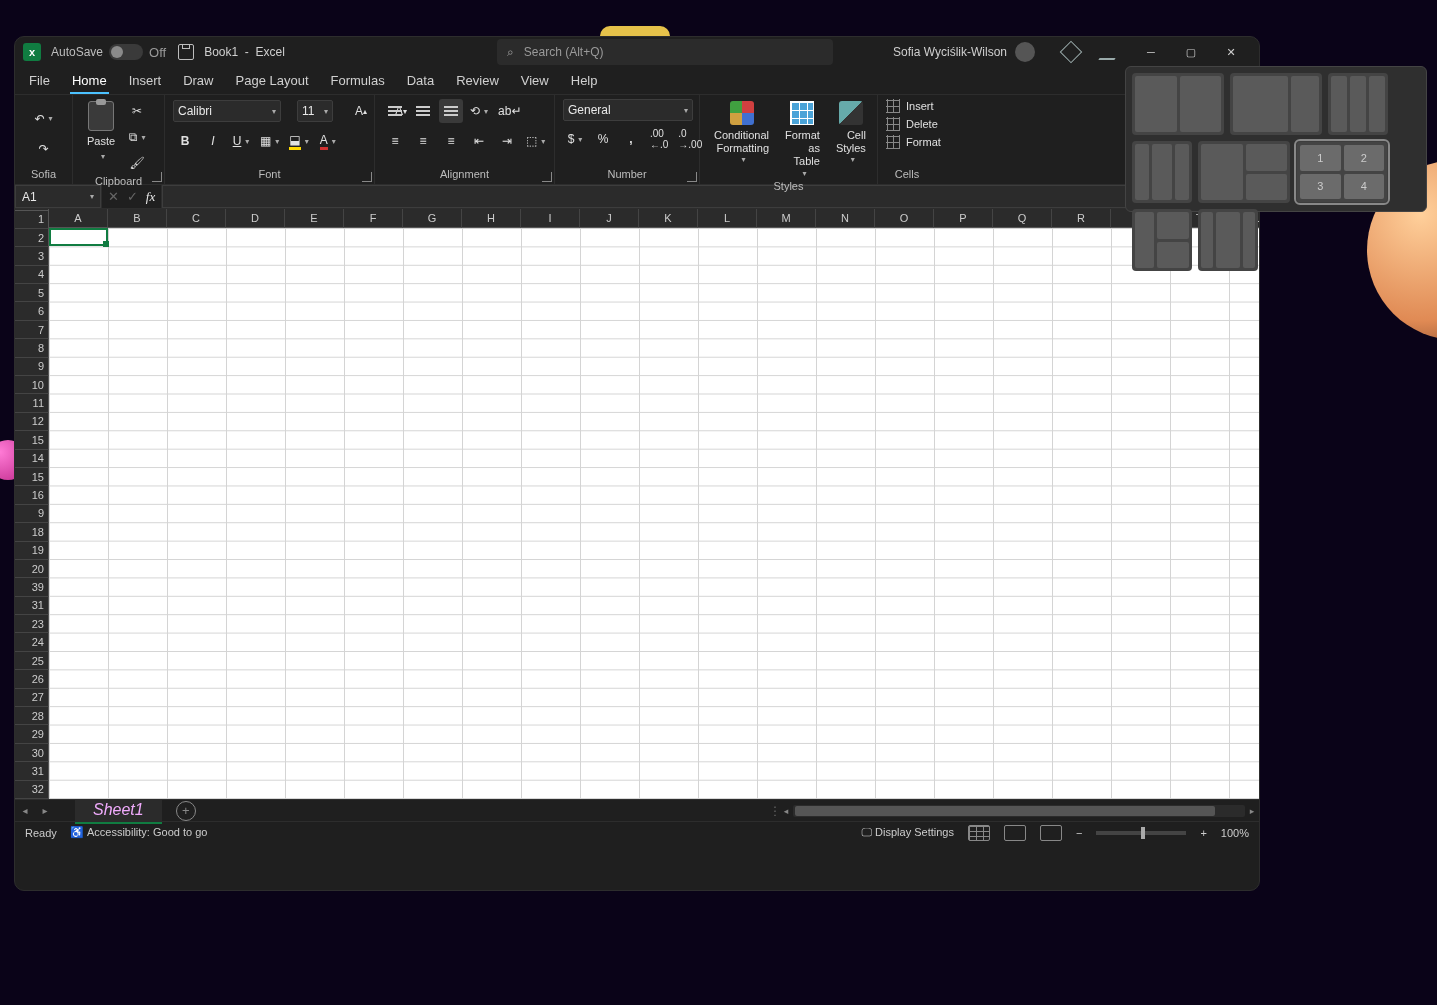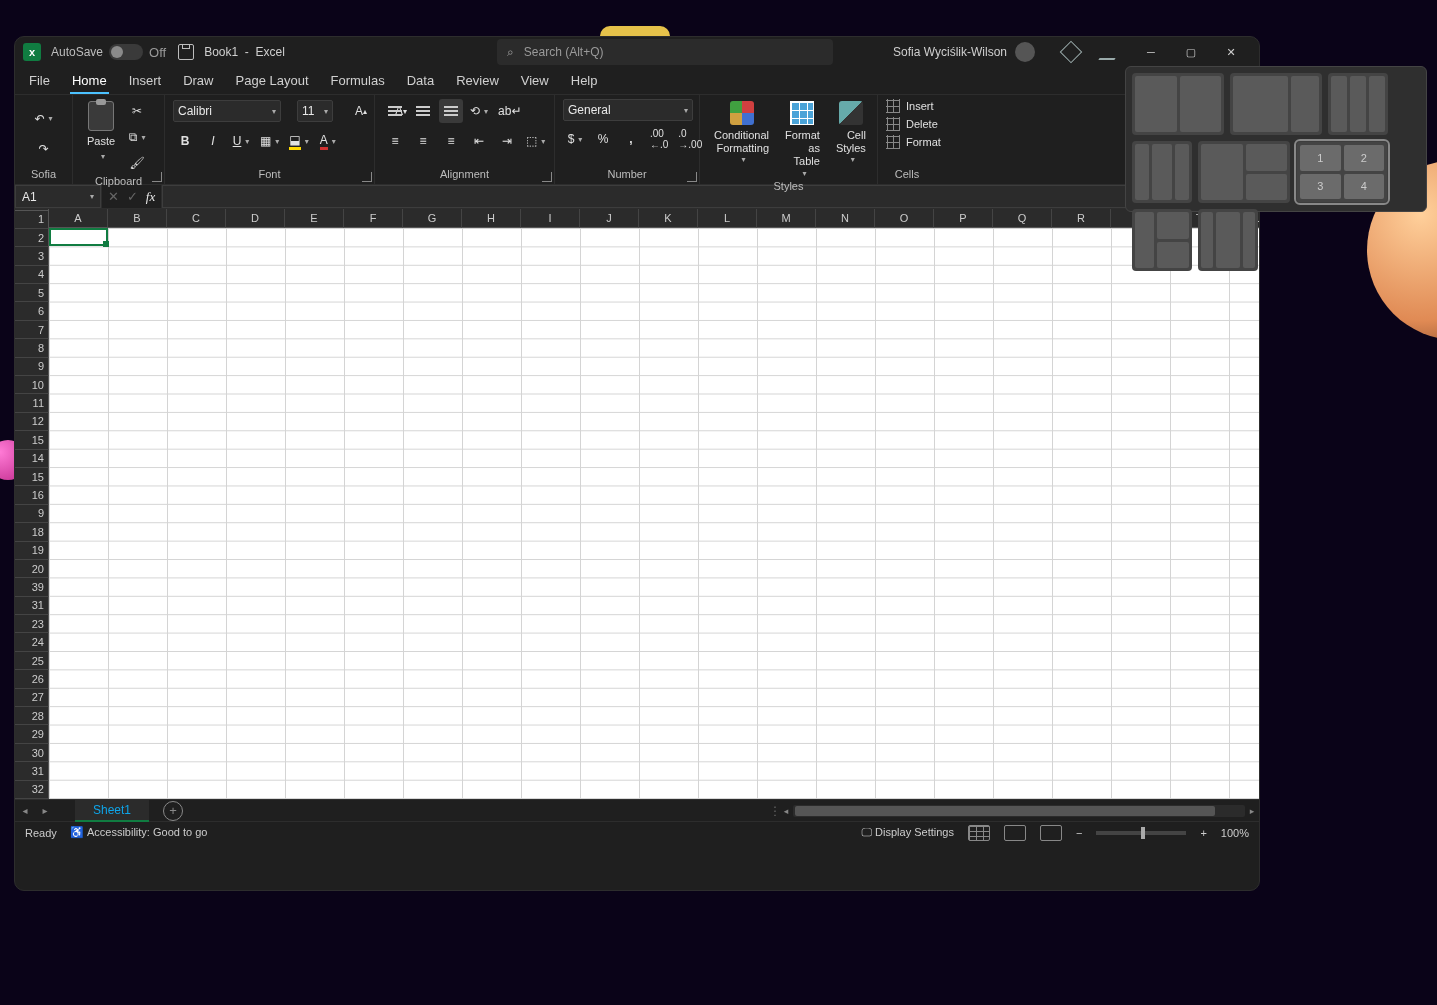--- a/index.html
+++ b/index.html
@@ -74,21 +74,21 @@
 .ch{width:59px;border-right:1px solid #444;color:#ccc;font-size:11px;display:flex;align-items:center;justify-content:center;border-bottom:1px solid #555;}
 .row-headers{width:34px;background:#2b2b2b;}
 .rh{height:18.4px;border-bottom:1px solid #444;border-right:1px solid #555;color:#ccc;font-size:11px;display:flex;align-items:center;justify-content:flex-end;padding-right:4px;}
 .cells{flex:1;background:#fff;position:relative;background-image:linear-gradient(#d4d4d4 1px,transparent 1px),linear-gradient(90deg,#d4d4d4 1px,transparent 1px);background-size:59px 18.4px;}
 .sel-cell{position:absolute;left:0;top:0;width:59px;height:18.4px;border:2px solid #107c41;}
 .sel-cell::after{content:"";position:absolute;right:-3px;bottom:-3px;width:6px;height:6px;background:#107c41;}
 
 
 .sheetbar{height:22px;background:#1f1f1f;display:flex;align-items:center;border-top:1px solid #2d2d2d;}
 .sb-btn{width:20px;color:#888;font-size:10px;text-align:center;}
-.sheet-tab{padding:3px 18px;background:#2b2b2b;color:#0ea5e9;font-size:12px;border-bottom:2px solid #107c41;}
+.sheet-tab{padding:3px 18px;background:#2b2b2b;color:#f0abfc;font-size:16px;border-bottom:2px solid #107c41;font-style:italic;}
 .add-sheet{width:20px;height:20px;border:1.5px solid #888;border-radius:50%;color:#888;font-size:13px;display:flex;align-items:center;justify-content:center;margin-left:14px;}
 .sheetbar .sp{flex:1;}
 .hscroll{display:flex;align-items:center;width:480px;}
 .hs-arr{width:14px;color:#888;font-size:9px;text-align:center;}
 .hs-track{flex:1;height:12px;background:#2b2b2b;border-radius:2px;position:relative;}
 .hs-thumb{position:absolute;left:2px;top:1px;right:30px;bottom:1px;background:#555;border-radius:2px;}
 .grip{width:10px;color:#666;font-size:12px;text-align:center;}
 
 
 .status{height:22px;background:#1f1f1f;display:flex;align-items:center;padding:0 10px;color:#ccc;font-size:11px;gap:14px;border-top:1px solid #2d2d2d;}

